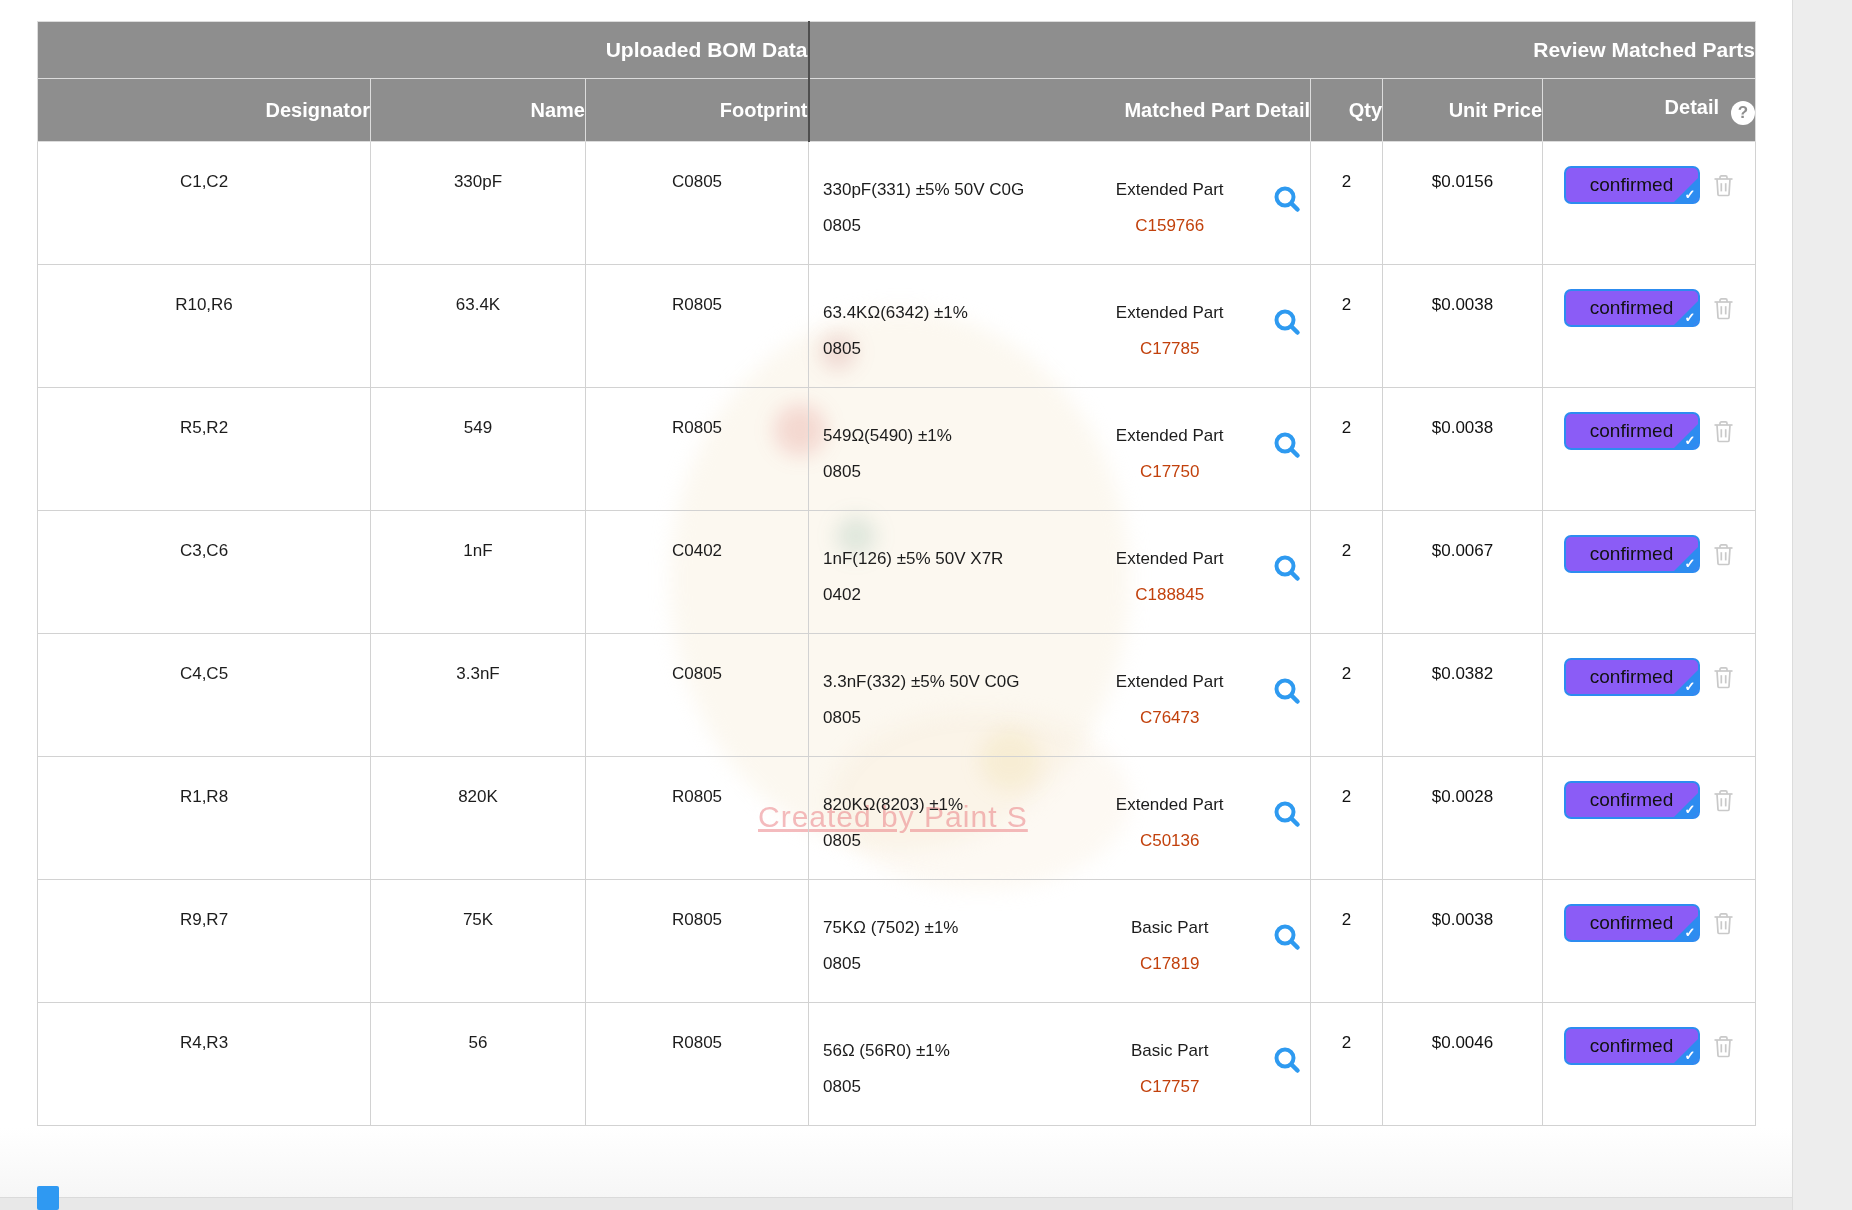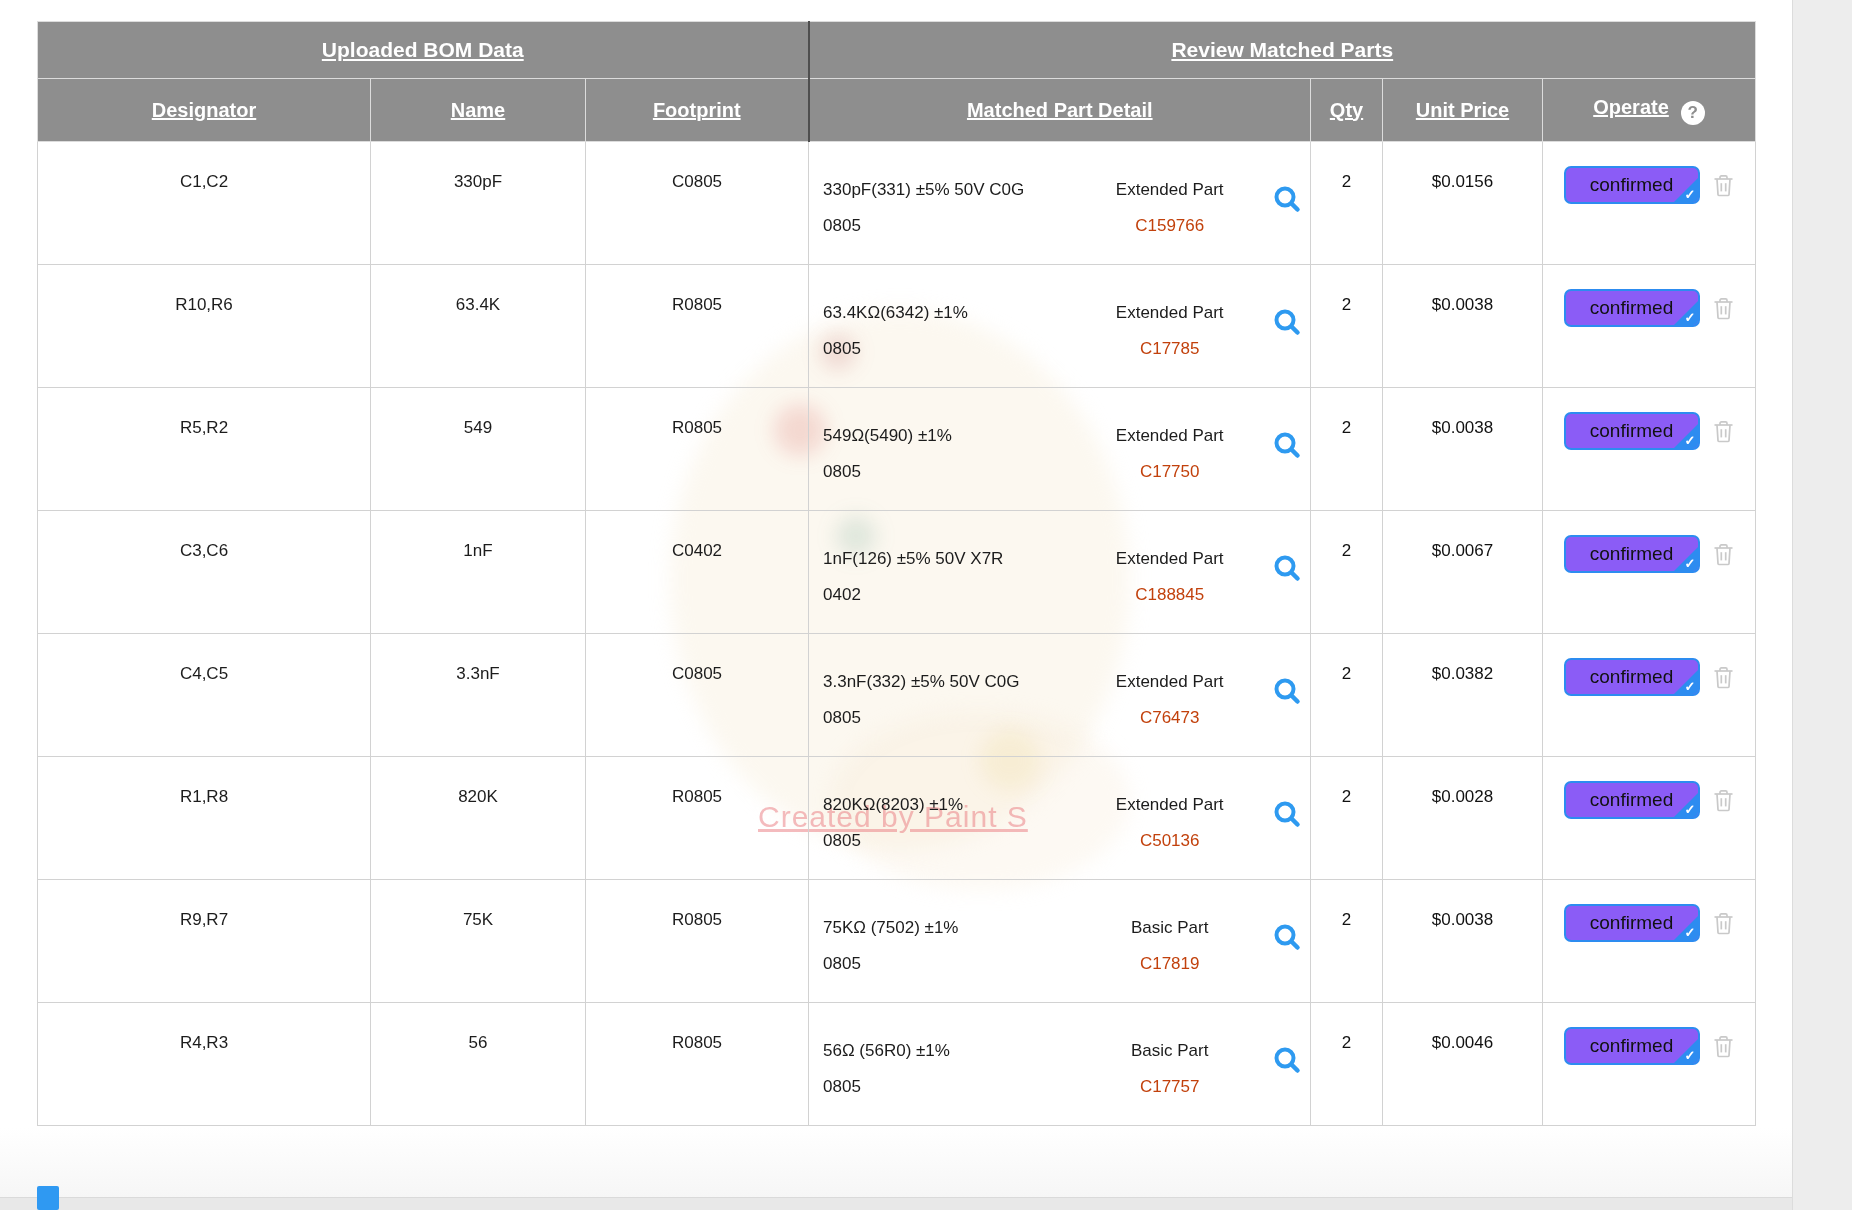--- a/index.html
+++ b/index.html
@@ -33,22 +33,21 @@
     table-layout:fixed;
     width:1718px;
     background:transparent;
     border:1px solid #b5b5b5;
   }
   thead th {
     background:#8e8e8e;
     color:#ffffff;
     font-weight:bold;
     border:1px solid #dcdcdc;
-    text-align:center;
-    text-decoration:underline;
+    text-align:right;
   }
   tr.group-row th { height:57px; font-size:21px; }
   tr.col-row th   { height:63px; font-size:20px;margin-top:24px; }
   th.section-divider { border-left:2px solid #4e4e4e; }
 
   tbody td {
     border:1px solid #d2d2d2;
     height:123px;
     vertical-align:top;
     text-align:center;
@@ -167,21 +166,21 @@
       <tr class="col-row">
         <th>Designator</th>
         <th>Name</th>
         <th>Footprint</th>
         <th class="section-divider">
           <span>Matched Part Detail</span>
         </th>
         <th>Qty</th>
         <th>Unit Price</th>
         <th>
-          <span>Operate</span><span class="help-icon">?</span>
+          <span>Detail</span><span class="help-icon">?</span>
         </th>
       </tr>
     </thead>
     <tbody id="table-body">
   <tr>
     <td class="c-designator">C1,C2</td>
     <td class="c-name">330pF</td>
     <td class="c-footprint">C0805</td>
     <td class="c-detail">
       <div class="detail-wrap">

